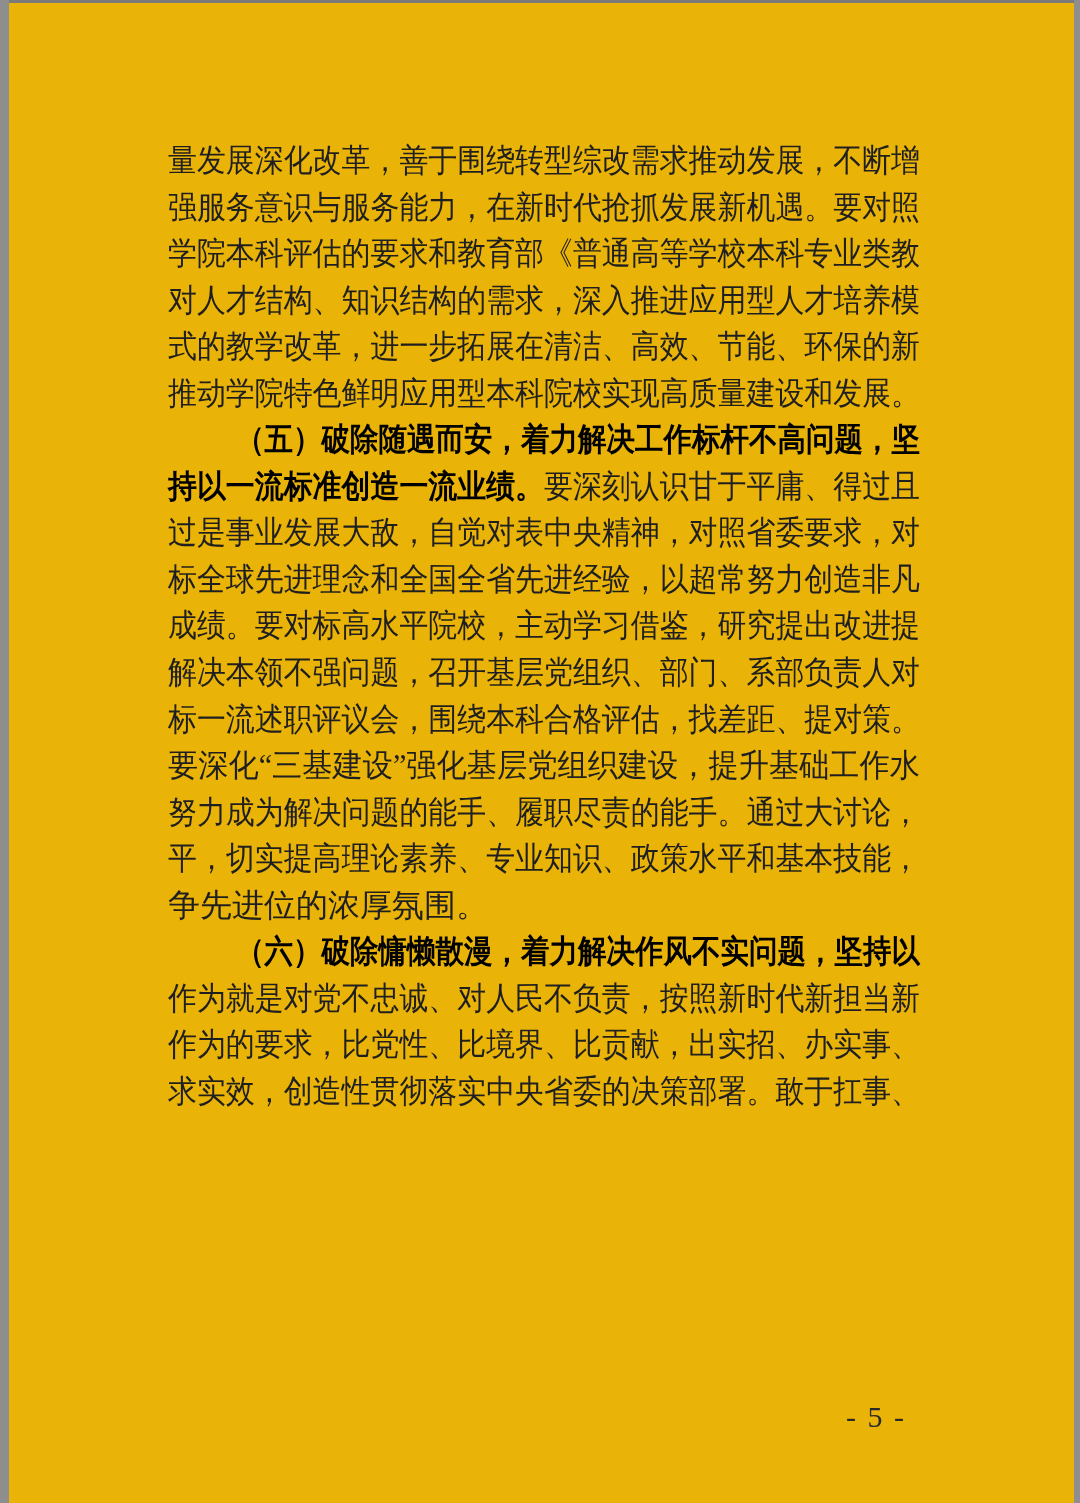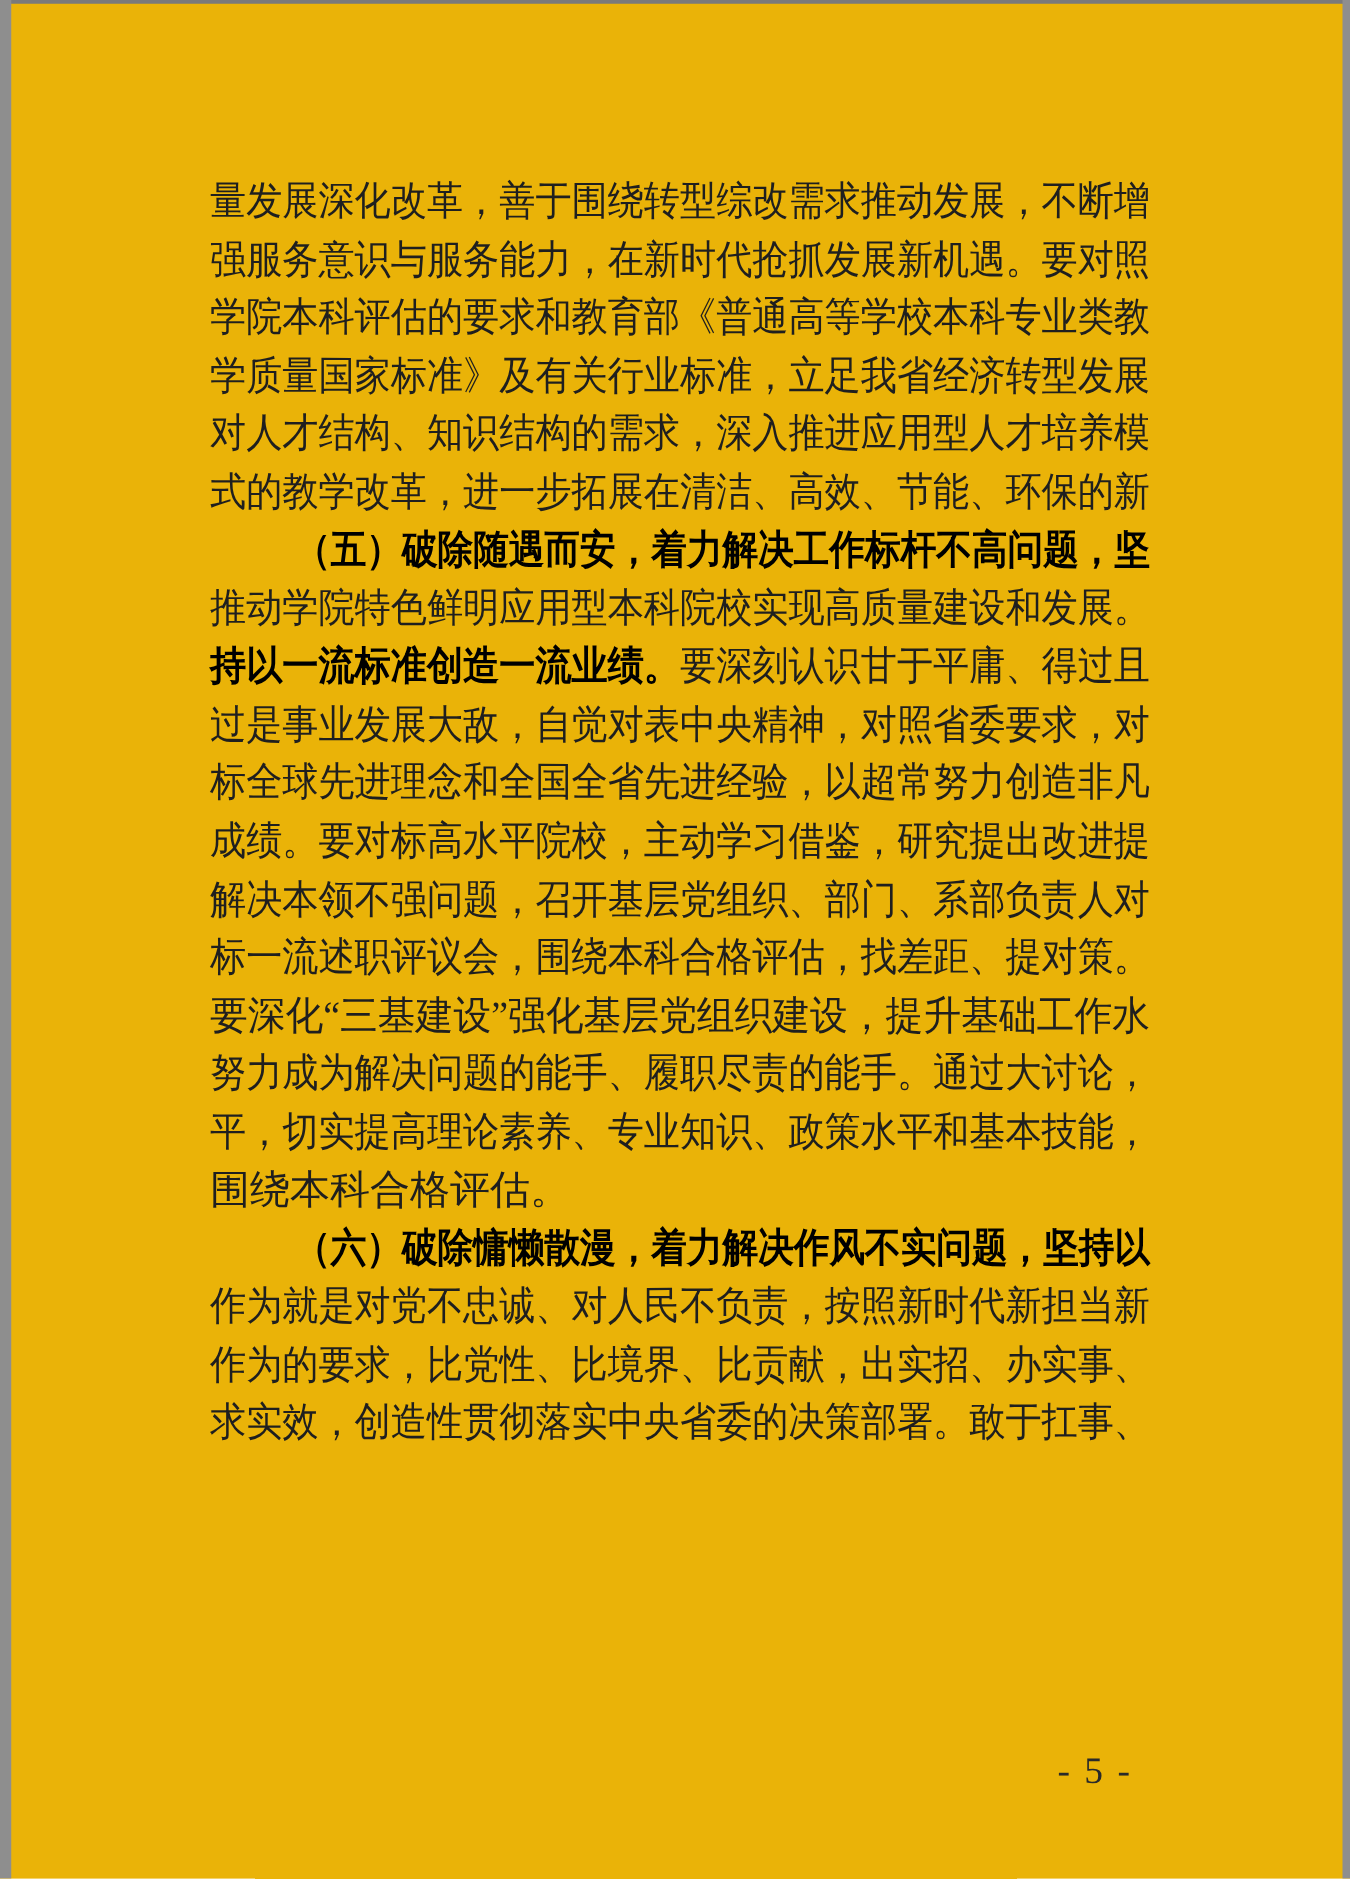--- a/index.html
+++ b/index.html
@@ -72,35 +72,34 @@
 
 <div class="page">
   <div class="scan-border-top"></div>
   <div class="scan-border-left"></div>
   <div class="scan-border-right"></div>
 
   <div class="text-block">
       <div class="line"><span class="line-inner" style="transform: scaleX(0.903846);"><span class="seg-regular">量发展深化改革，善于围绕转型综改需求推动发展，不断增</span></span></div>
       <div class="line"><span class="line-inner" style="transform: scaleX(0.903846);"><span class="seg-regular">强服务意识与服务能力，在新时代抢抓发展新机遇。要对照</span></span></div>
       <div class="line"><span class="line-inner" style="transform: scaleX(0.903846);"><span class="seg-regular">学院本科评估的要求和教育部《普通高等学校本科专业类教</span></span></div>
-      <div class="line"><span class="line-inner" style="transform: scaleX(0.903846);"><span class="seg-regular">学质量国家标准》及有关行业标准，立足我省经济转型发展</span></span></div>
       <div class="line"><span class="line-inner" style="transform: scaleX(0.903846);"><span class="seg-regular">对人才结构、知识结构的需求，深入推进应用型人才培养模</span></span></div>
       <div class="line"><span class="line-inner" style="transform: scaleX(0.903846);"><span class="seg-regular">式的教学改革，进一步拓展在清洁、高效、节能、环保的新</span></span></div>
+      <div class="line"><span class="line-inner" style="transform: scaleX(0.903846);"><span class="seg-regular">推动学院特色鲜明应用型本科院校实现高质量建设和发展。</span></span></div>
       <div class="line indent"><span class="line-inner" style="transform: scaleX(0.890625);"><span class="seg-bold">（五）破除随遇而安，着力解决工作标杆不高问题，坚</span></span></div>
-      <div class="line"><span class="line-inner" style="transform: scaleX(0.903846);"><span class="seg-regular">推动学院特色鲜明应用型本科院校实现高质量建设和发展。</span></span></div>
       <div class="line"><span class="line-inner" style="transform: scaleX(0.903846);"><span class="seg-bold">持以一流标准创造一流业绩。</span><span class="seg-regular">要深刻认识甘于平庸、得过且</span></span></div>
       <div class="line"><span class="line-inner" style="transform: scaleX(0.903846);"><span class="seg-regular">过是事业发展大敌，自觉对表中央精神，对照省委要求，对</span></span></div>
       <div class="line"><span class="line-inner" style="transform: scaleX(0.903846);"><span class="seg-regular">标全球先进理念和全国全省先进经验，以超常努力创造非凡</span></span></div>
       <div class="line"><span class="line-inner" style="transform: scaleX(0.903846);"><span class="seg-regular">成绩。要对标高水平院校，主动学习借鉴，研究提出改进提</span></span></div>
       <div class="line"><span class="line-inner" style="transform: scaleX(0.903846);"><span class="seg-regular">解决本领不强问题，召开基层党组织、部门、系部负责人对</span></span></div>
       <div class="line"><span class="line-inner" style="transform: scaleX(0.903846);"><span class="seg-regular">标一流述职评议会，围绕本科合格评估，找差距、提对策。</span></span></div>
       <div class="line"><span class="line-inner" style="transform: scaleX(0.944242);"><span class="seg-regular">要深化“三基建设”强化基层党组织建设，提升基础工作水</span></span></div>
       <div class="line"><span class="line-inner" style="transform: scaleX(0.903846);"><span class="seg-regular">努力成为解决问题的能手、履职尽责的能手。通过大讨论，</span></span></div>
       <div class="line"><span class="line-inner" style="transform: scaleX(0.903846);"><span class="seg-regular">平，切实提高理论素养、专业知识、政策水平和基本技能，</span></span></div>
-      <div class="line short"><span class="line-inner"><span class="seg-regular">围绕本科合格评估。</span></span></div>
+      <div class="line short"><span class="line-inner"><span class="seg-regular">争先进位的浓厚氛围。</span></span></div>
       <div class="line indent"><span class="line-inner" style="transform: scaleX(0.890625);"><span class="seg-bold">（六）破除慵懒散漫，着力解决作风不实问题，坚持以</span></span></div>
       <div class="line"><span class="line-inner" style="transform: scaleX(0.903846);"><span class="seg-regular">作为就是对党不忠诚、对人民不负责，按照新时代新担当新</span></span></div>
       <div class="line"><span class="line-inner" style="transform: scaleX(0.903846);"><span class="seg-regular">作为的要求，比党性、比境界、比贡献，出实招、办实事、</span></span></div>
       <div class="line"><span class="line-inner" style="transform: scaleX(0.903846);"><span class="seg-regular">求实效，创造性贯彻落实中央省委的决策部署。敢于扛事、</span></span></div>
     </div>
 
   <div class="page-number">- 5 -</div>
 </div>
 
 </body></html>

